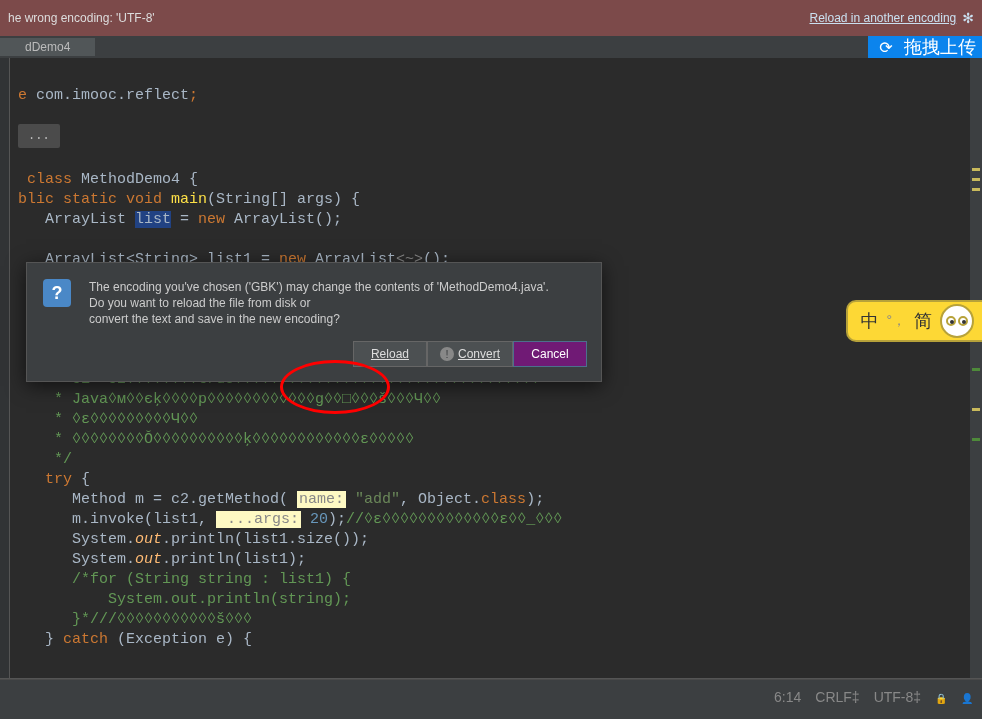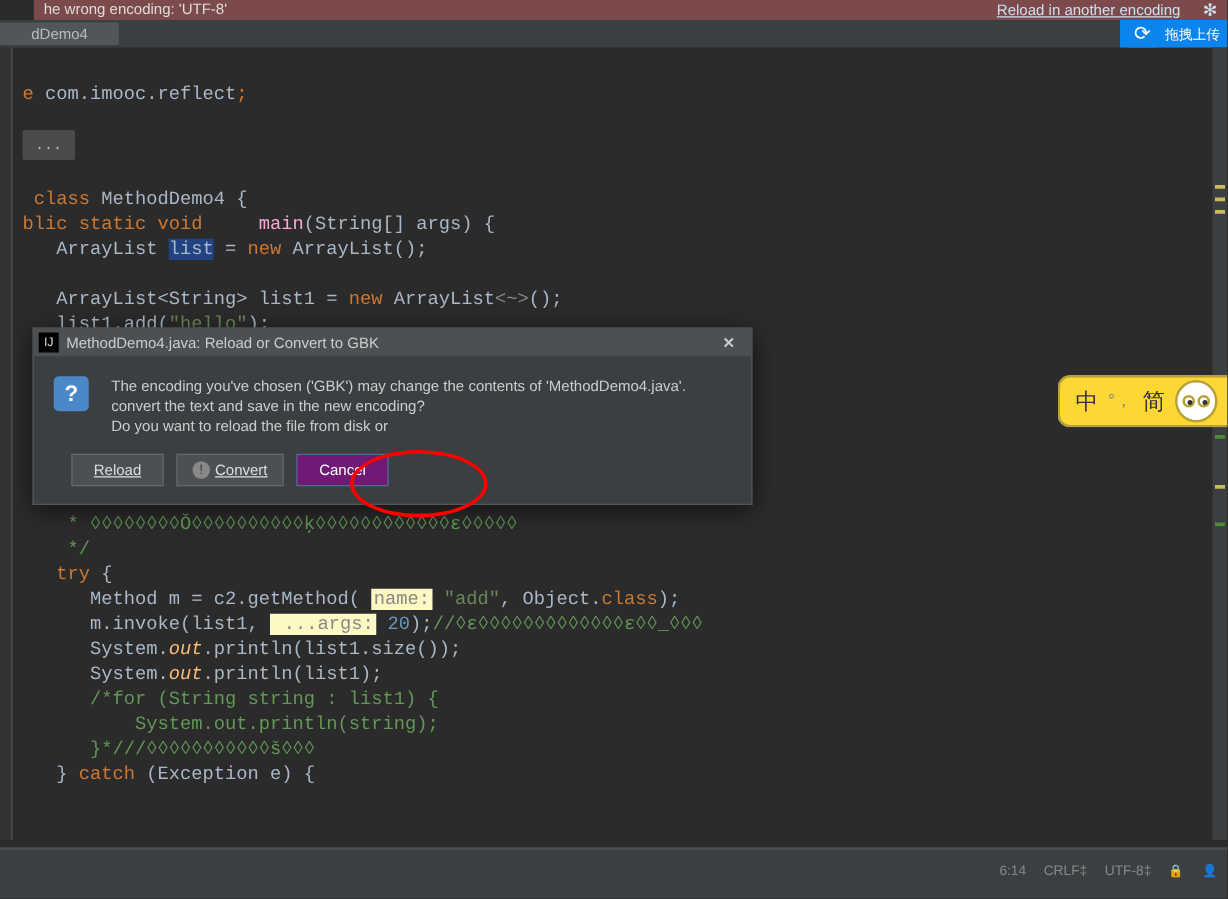--- a/index.html
+++ b/index.html
@@ -4,40 +4,39 @@
 <style>
   * { margin:0; padding:0; box-sizing:border-box; }
   body {
     width:982px; height:719px; overflow:hidden;
     background:#2b2b2b; font-family:"Segoe UI","Microsoft YaHei",sans-serif;
     position:relative; color:#a9b7c6;
   }
 
   
   .warn-bar {
-    height:16px; background:#7c4a4a; display:flex; align-items:flex-start;
+    height:36px; background:#7c4a4a; display:flex; align-items:center;
     padding:0 8px; font-size:12px; color:#ddd;
     justify-content:space-between;
-    margin-left:27px;
-  }
-  .warn-bar .right { display:flex; align-items:center; gap:18px; }
+  }
+  .warn-bar .right { display:flex; align-items:center; gap:6px; }
   .warn-bar a { color:#cae0f0; text-decoration:underline; cursor:pointer; }
   .warn-bar .gear { color:#cae0f0; font-size:14px; }
 
   
   .tab-row {
     position:relative; height:22px; background:#3c3f41; display:flex; align-items:center;
   }
   .file-tab {
     background:#515658; color:#bbb; font-size:12px; padding:2px 25px;
     display:inline-flex; align-items:center;
   }
   .drag-widget {
     position:absolute; right:0; top:0; height:22px; display:flex; align-items:center;
-    background:#0b84ed; color:#fff; font-size:11px; padding:0 6px;
+    background:#0b84ed; color:#fff; font-size:18px; padding:0 6px;
   }
   .drag-widget .logo {
     width:24px;height:22px;background:#0b84ed;display:flex;align-items:center;justify-content:center;
     margin-right:6px;
   }
   .drag-widget .logo::before{content:"⟳";font-size:16px;color:#fff;}
 
   
   .editor-wrap { position:relative; height:634px; display:flex; }
   .gutter {
@@ -45,21 +44,21 @@
   }
   .code {
     flex:1; padding:8px 8px; font-family:"Consolas","Courier New",monospace;
     font-size:15px; line-height:20px; white-space:pre; color:#a9b7c6;
     overflow:hidden;
   }
   .k  { color:#cc7832; }   
   .s  { color:#6a8759; }   
   .c  { color:#629755; }   
   .n  { color:#6897bb; }   
-  .f  { color:#f9a8d4;margin-left:36px; }   
+  .f  { color:#fde047; }   
   .p  { color:#cc7832; }   
   .fi { color:#fdba74; font-style:italic; }
   .hl { background:#214283; }
   .param { background:#fef9c3; color:#888; padding:0 2px;}
   .dim { color:#888; }
   .badge {
     display:inline-block; background:#4b4b4b; color:#bbb; padding:2px 10px;
     border-radius:2px; font-size:12px; position:relative; top:-2px;
   }
 
@@ -87,21 +86,21 @@
   .dlg-body {
     padding:16px 16px 14px 16px; display:flex; gap:18px; font-size:12px; color:#ccc;
   }
   .q-icon {
     width:28px;height:28px;border-radius:4px;background:#4a88c7;
     display:flex;align-items:center;justify-content:center;color:#fff;font-weight:bold;
     font-size:18px; flex:none;
   }
   .dlg-msg { line-height:16px; }
   .dlg-btns {
-    display:flex; gap:10px;
+    display:flex; justify-content:flex-end; 
     padding:0 14px 14px 30px;
   }
   .btn {
     min-width:74px; height:26px; padding:0 12px;
     background:#4c5052; border:1px solid #666; color:#ddd;
     font-size:12px; display:flex; align-items:center; justify-content:center;
     gap:4px; cursor:pointer;
   }
   .btn.primary { background:#701a75; border-color:#4c708c; color:#fff; }
   .btn .bang {
@@ -133,21 +132,21 @@
     position:absolute; left:0; right:0; bottom:0; height:41px;
     background:#3c3f41; border-top:1px solid #555;
   }
   .status .top {
     height:22px; display:flex; align-items:center; justify-content:flex-end;
     padding:0 10px; font-size:12px; color:#aaa; gap:6px;
   }
   .status .top .chat::before{content:"💬";font-size:12px;margin-right:4px;}
   .status .bot {
     height:34px; display:flex; align-items:center; justify-content:flex-end;
-    padding:0 8px; font-size:11px; color:#888; gap:14px;
+    padding:0 8px; font-size:14px; color:#888; gap:14px;
     border-top:1px solid #4a4a4a;
   }
   .lock::before{content:"🔒";font-size:10px;}
   .man::before{content:"👤";font-size:10px;}
 </style>
 </head>
 <body>
 
 <div class="warn-bar">
   <span>he wrong encoding: 'UTF-8'</span>
@@ -203,31 +202,26 @@
     <div class="mark" style="top:110px;background:#c9ba5c;"></div>
     <div class="mark" style="top:120px;background:#c9ba5c;"></div>
     <div class="mark" style="top:130px;background:#c9ba5c;"></div>
     <div class="mark" style="top:310px;background:#4e8a3a;"></div>
     <div class="mark" style="top:350px;background:#c9ba5c;"></div>
     <div class="mark" style="top:380px;background:#4e8a3a;"></div>
   </div>
 </div>
 
 <div class="dialog">
-  <div class="dlg-title">
-    <span class="ico">IJ</span>
-    <span>MethodDemo4.java: Reload or Convert to GBK</span>
-    <span class="x">✕</span>
-  </div>
   <div class="dlg-body">
     <div class="q-icon">?</div>
     <div class="dlg-msg">
       <div>The encoding you've chosen ('GBK') may change the contents of 'MethodDemo4.java'.</div>
+      <div>Do you want to reload the file from disk or</div>
       <div>convert the text and save in the new encoding?</div>
-      <div>Do you want to reload the file from disk or</div>
     </div>
   </div>
   <div class="dlg-btns">
     <div class="btn">
       <span class="u">Reload</span>
     </div>
     <div class="btn">
       <span class="bang">!</span>
       <span class="u">Convert</span>
     </div>

